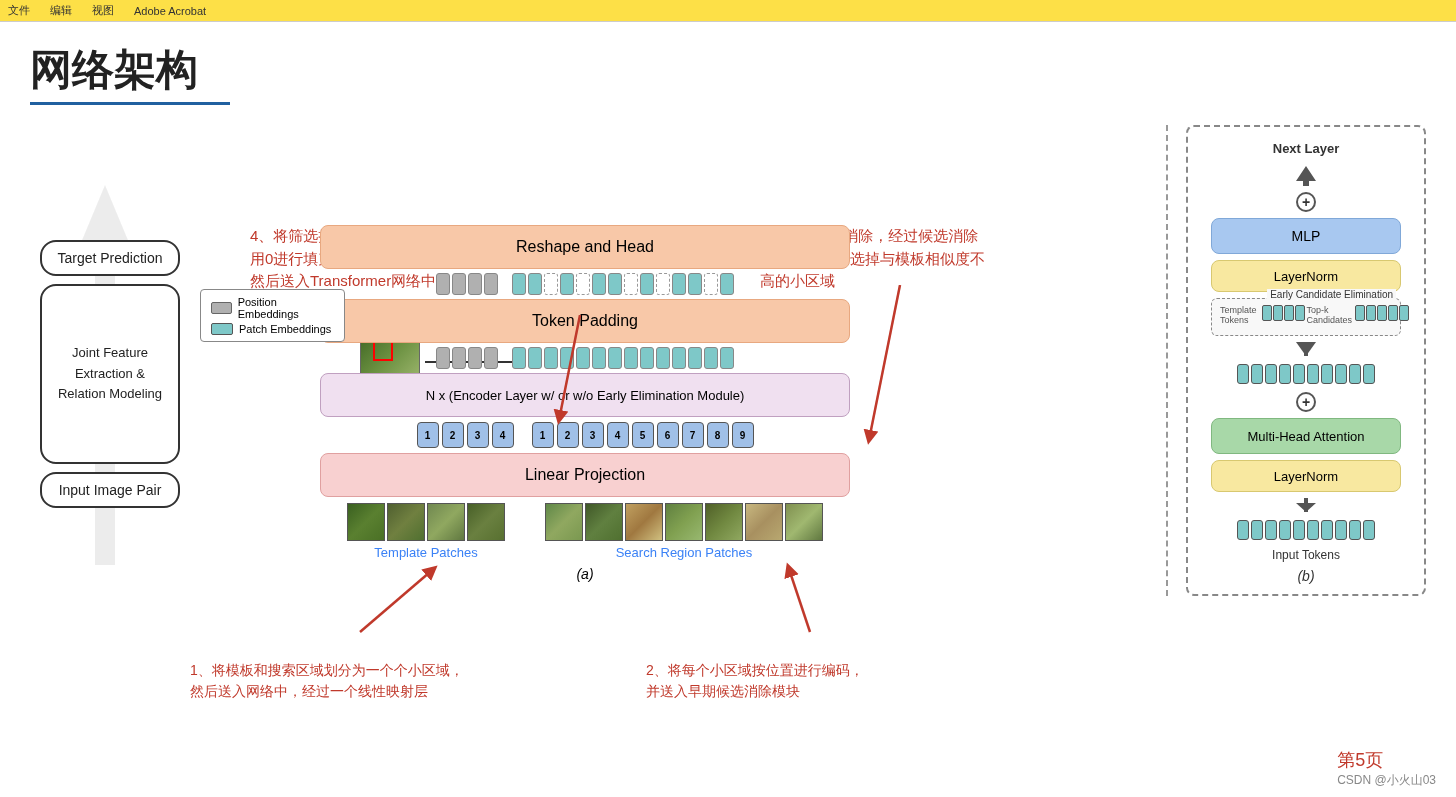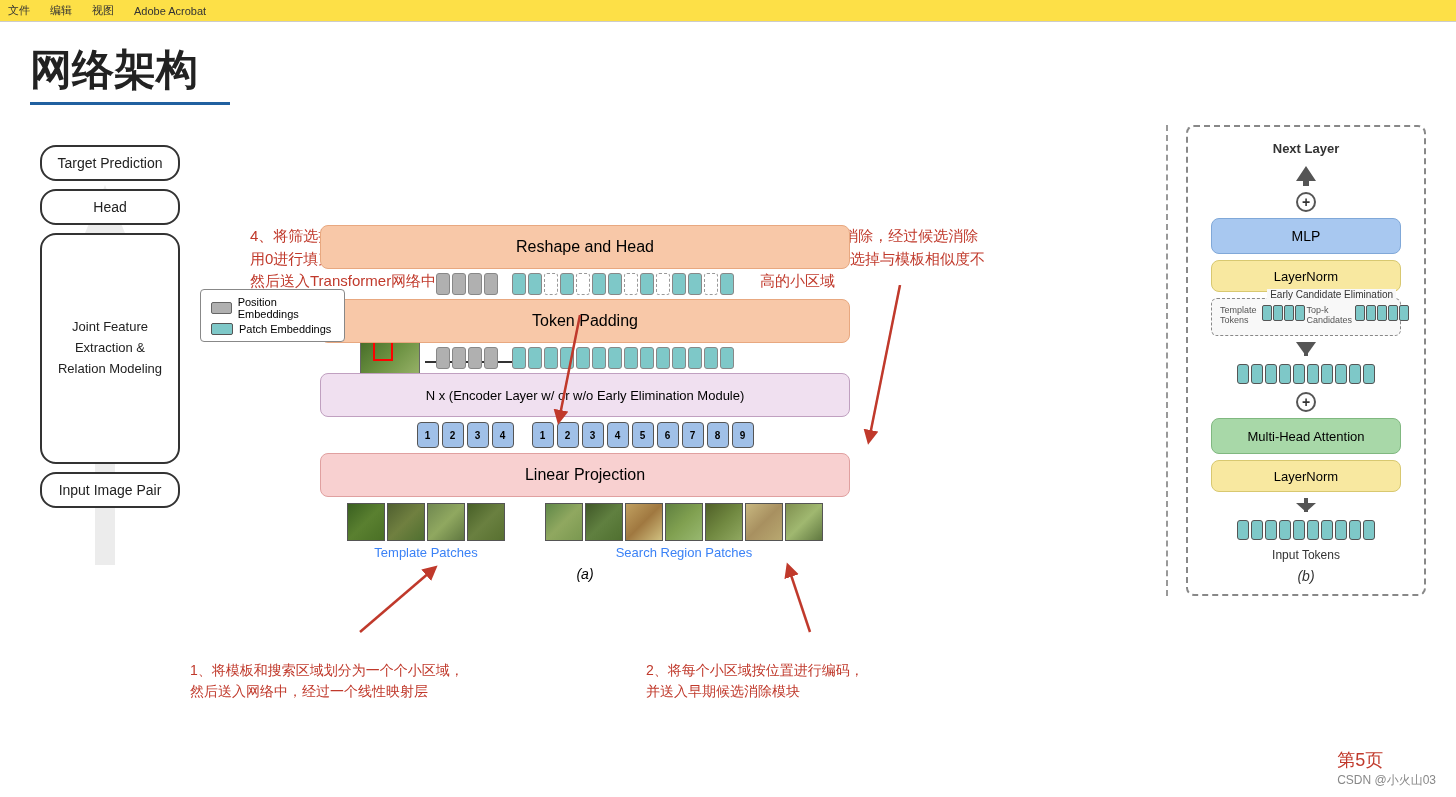--- a/index.html
+++ b/index.html
@@ -246,25 +246,22 @@
     <div class="left-labels">
 
       <svg width="50" height="380" style="position:absolute; left:50px; top:60px; opacity:0.15;">
         <polygon points="25,0 50,60 35,60 35,380 15,380 15,60 0,60" fill="#888"></polygon>
       </svg>
 
       <div class="label-box" style="position:relative; z-index:2;">
         <span>Target Prediction</span>
       </div>
 
-      <div class="label-box" style="position:relative; z-index:2;">
-        <span>Head</span>
-      </div>
-
-      <div class="label-box" style="position:relative; z-index:2; padding: 12px 14px; height: 231px; display:flex; align-items:center; justify-content:center; font-size:13px; line-height:1.6;">
+
+      <div class="label-box" style="position:relative; z-index:2; padding: 12px 14px; height: 180px; display:flex; align-items:center; justify-content:center; font-size:13px; line-height:1.6;">
         <span>Joint Feature Extraction &amp; Relation Modeling</span>
       </div>
 
       <div class="label-box" style="position:relative; z-index:2;">
         <span>Input Image Pair</span>
       </div>
     </div>
 
     <div class="diagram-a">
       <div class="main-diagram-inner">

